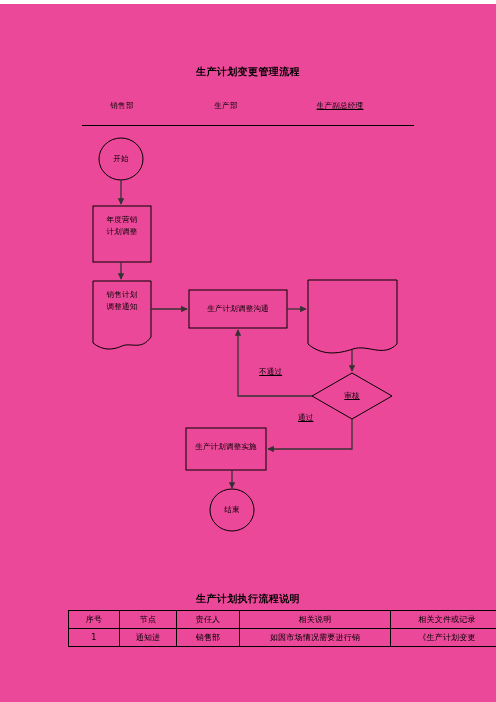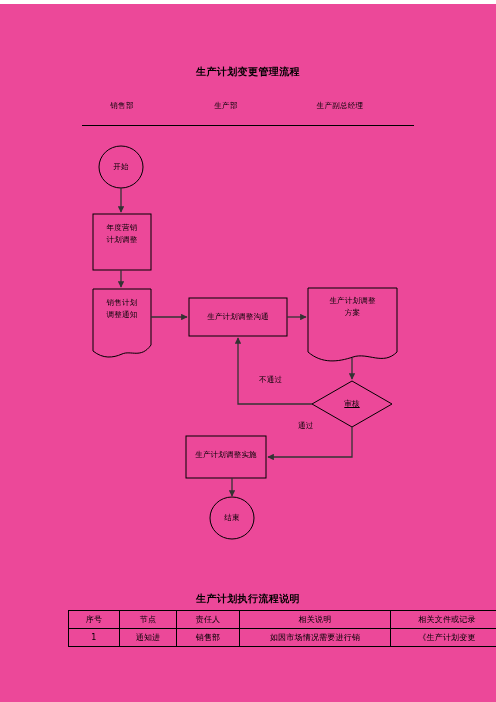--- a/index.html
+++ b/index.html
@@ -49,56 +49,56 @@
   .lane-head {
     position: absolute;
     top: 97px;
     font-size: 7.5px;
     text-align: center;
     white-space: nowrap;
     letter-spacing: 0.3px;
   }
   .lane-1 { left: 82px;  width: 80px; }
   .lane-2 { left: 186px; width: 80px; }
-  .lane-3 { left: 295px; width: 90px; }
+  .lane-3 { left: 295px; width: 90px; text-decoration: underline; }
 
   .lane-rule {
     position: absolute;
     left: 82px;
     top: 121px;
     width: 332px;
     height: 0;
     border-top: 1.3px solid #000;
   }
 
   
   .flow {
     position: absolute;
     left: 0;
     top: 0;
     width: 408px;
     height: 580px;
-    margin-top: 8px;
   }
   .flow svg { display: block; }
 
   .node-label {
     position: absolute;
     font-size: 7.5px;
     line-height: 12px;
     text-align: center;
     white-space: pre-line;
     letter-spacing: 0.2px;
     pointer-events: none;
   }
   .edge-label {
     position: absolute;
     font-size: 7.5px;
     letter-spacing: 0.2px;
     white-space: nowrap;
+    text-decoration: underline;
   }
 
   
   .desc-table {
     position: absolute;
     left: 68px;
     top: 606px;
     width: 360px;
     border-collapse: collapse;
     table-layout: fixed;
@@ -184,22 +184,20 @@
     <div class="node-label" style="left:99px; top:149px; width:44px;">开始</div>
 
     <div class="node-label" style="left:93px; top:210px; width:58px;font-family:Liberation Mono, monospace;">年度营销
 计划调整</div>
 
     <div class="node-label" style="left:93px; top:285px; width:58px;">销售计划
 调整通知</div>
 
     <div class="node-label" style="left:189px; top:299px; width:98px;">生产计划调整沟通</div>
 
-    <div class="node-label" style="left:308px; top:283px; width:89px;">生产计划调整
-方案</div>
 
     <div class="node-label" style="left:330px; top:386px; width:44px;text-decoration:underline;">审核</div>
 
     <div class="node-label" style="left:186px; top:437px; width:80px;">生产计划调整实施</div>
 
     <div class="node-label" style="left:210px; top:500px; width:44px;">结束</div>
 
     <div class="edge-label" style="left:259px; top:363px;">不通过</div>
 
     <div class="edge-label" style="left:298px; top:409px;">通过</div>

